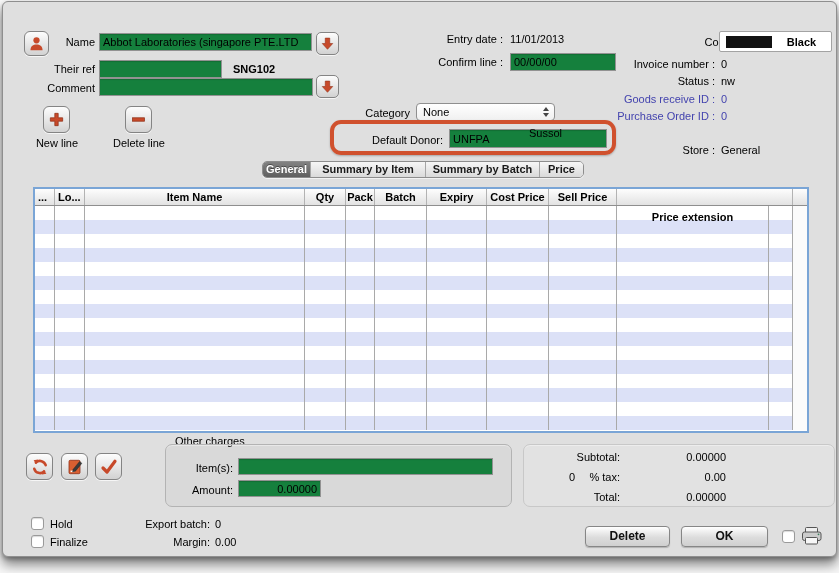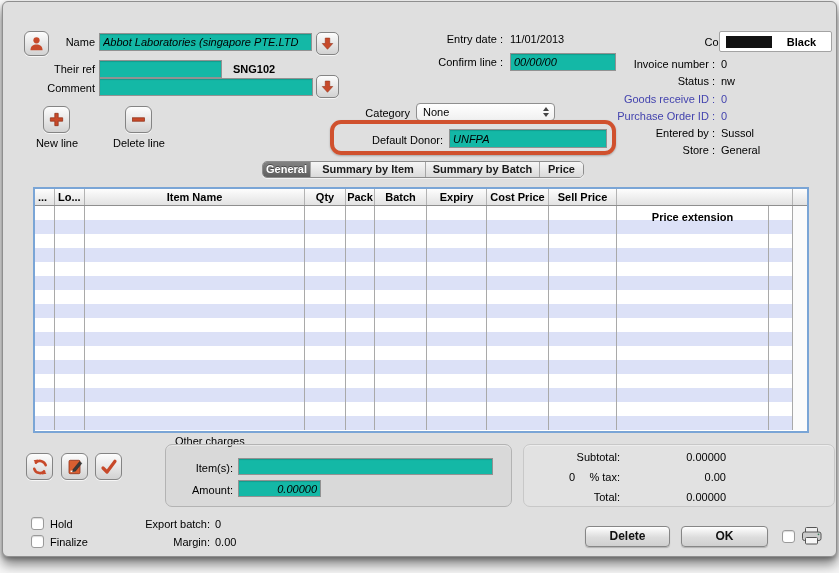--- a/index.html
+++ b/index.html
@@ -20,23 +20,23 @@
               border-bottom:1px solid #8a8a8a; }
   .title { position:absolute; left:0; right:0; top:4px; text-align:center;
            font-size:13px; font-weight:bold; color:#303030;
            text-shadow:0 1px 0 rgba(255,255,255,.6); }
   .tl { position:absolute; top:5px; width:13px; height:13px; border-radius:50%; }
   .tl.red    { left:8px;  background:radial-gradient(circle at 35% 30%, #ffb3aa, #ee6156 60%, #c94439); border:1px solid #b23d33; }
   .tl.yellow { left:25px; background:radial-gradient(circle at 35% 30%, #ffe9b0, #f6be50 60%, #dd9c2f); border:1px solid #c08c2c; }
   .tl.grey   { left:42px; background:radial-gradient(circle at 35% 30%, #ffffff, #dedede 60%, #c4c4c4); border:1px solid #a9a9a9; }
 
   
-  .tf { position:absolute; background:#14b8a6; border:1px solid #929292;
+  .tf { position:absolute; background:#15803d; border:1px solid #929292;
         font-size:11px; font-family:"Liberation Sans", sans-serif;
-        padding:0 3px; box-shadow:inset 0 1px 1px rgba(0,0,0,.15);font-style:italic; }
+        padding:0 3px; box-shadow:inset 0 1px 1px rgba(0,0,0,.15); }
   .tf.rt { text-align:right; }
   .iconbtn { position:absolute; display:flex; align-items:center; justify-content:center;
              background:linear-gradient(#fdfdfd, #d2d2d2); border:1px solid #848484;
              border-radius:6px; box-shadow:0 1px 0 rgba(255,255,255,.7); cursor:default; }
   .aquabtn { position:absolute; height:21px; border:1px solid #868686; border-radius:4px;
              background:linear-gradient(#ffffff, #dcdcdc 55%, #cfcfcf);
              font-size:12px; font-weight:bold; color:#111; text-align:center;
              line-height:19px; box-shadow:0 1px 1px rgba(0,0,0,.2); }
   .cb { position:absolute; width:13px; height:13px; background:#fff;
         border:1px solid #9a9a9a; border-radius:3px; box-shadow:inset 0 1px 1px rgba(0,0,0,.15); }
@@ -192,21 +192,20 @@
       </div>
       <div class="detail-row link">
         <div class="dlabel">Goods receive ID :</div>
         <div class="dvalue">0</div>
       </div>
       <div class="detail-row link">
         <div class="dlabel">Purchase Order ID :</div>
         <div class="dvalue">0</div>
       </div>
       <div class="detail-row">
-        <div class="dlabel">Entered by :</div>
         <div class="dvalue">Sussol</div>
       </div>
       <div class="detail-row">
         <div class="dlabel">Store :</div>
         <div class="dvalue">General</div>
       </div>
     </div>
 
   <div id="tabs">
       <div class="seg sel">General</div>

